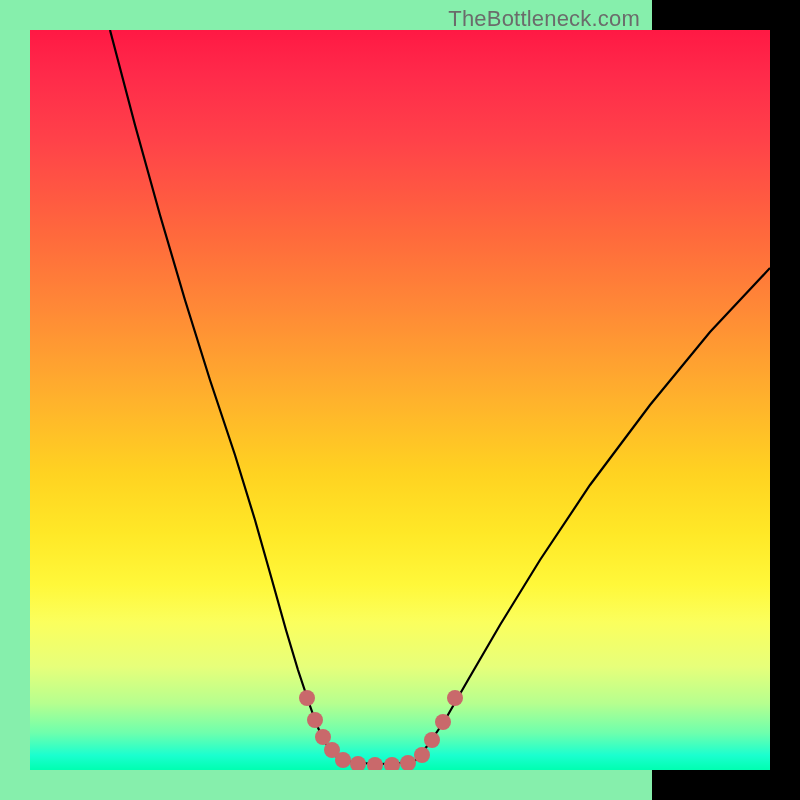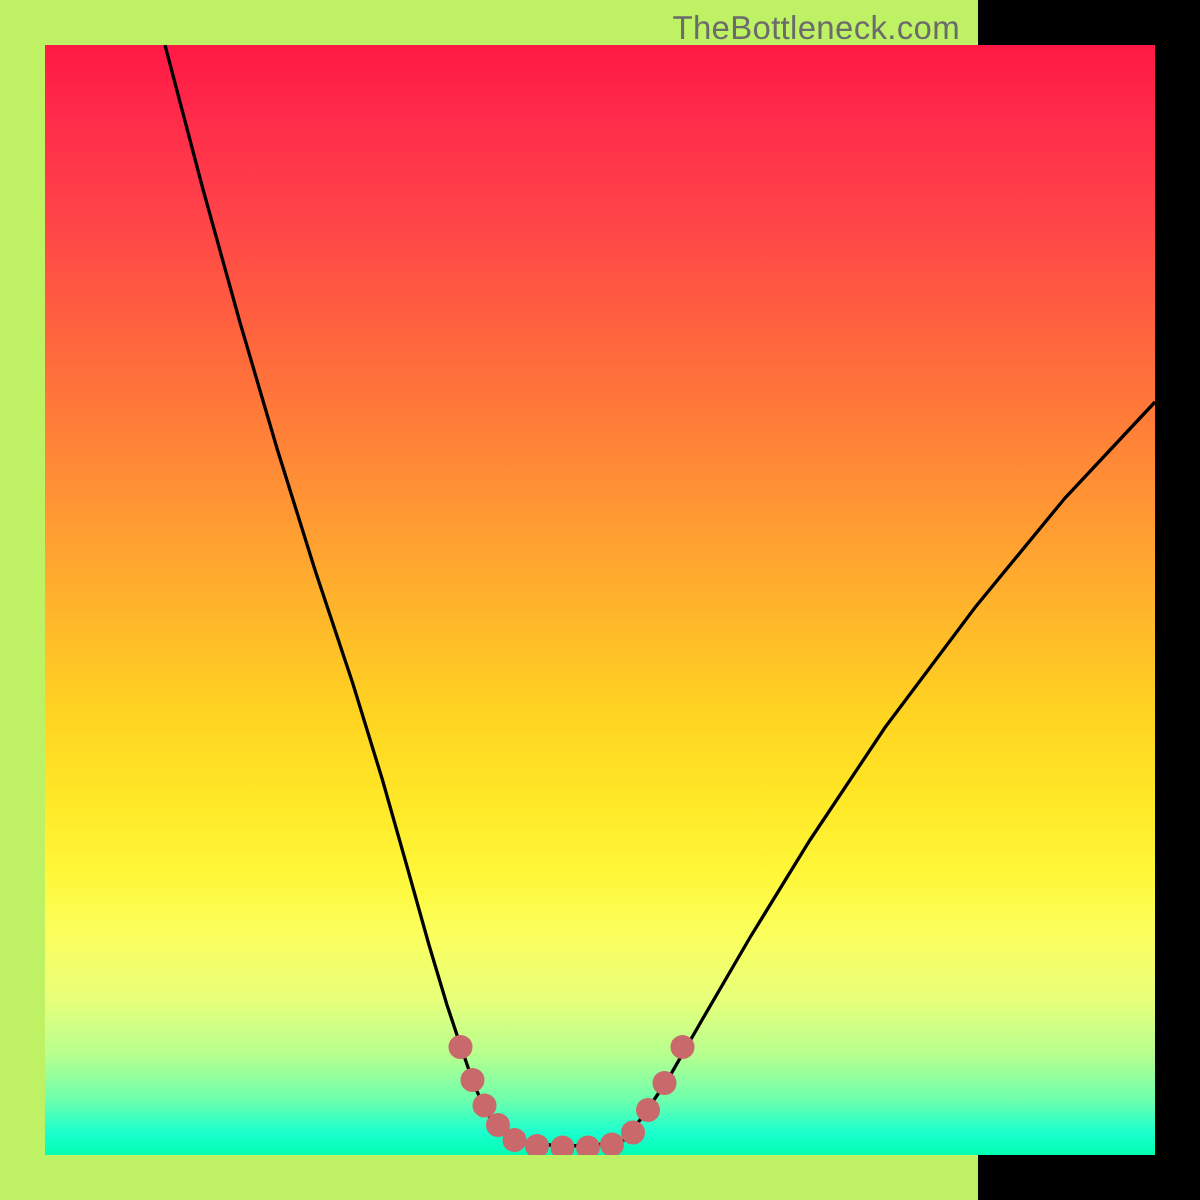--- a/index.html
+++ b/index.html
@@ -8,21 +8,21 @@
     width: 800px;
     height: 800px;
     background: #000;
     font-family: Arial, Helvetica, sans-serif;
     overflow: hidden;
   }
   .frame {
     position: relative;
     width: 652px;
     height: 800px;
-    background: #bef264;
+    background: #86efac;
   }
   .watermark {
     position: absolute;
     top: 6px;
     right: 12px;
     color: #6b6b6b;
     font-size: 22px;
     font-weight: 500;
     letter-spacing: 0.2px;
     z-index: 50;

